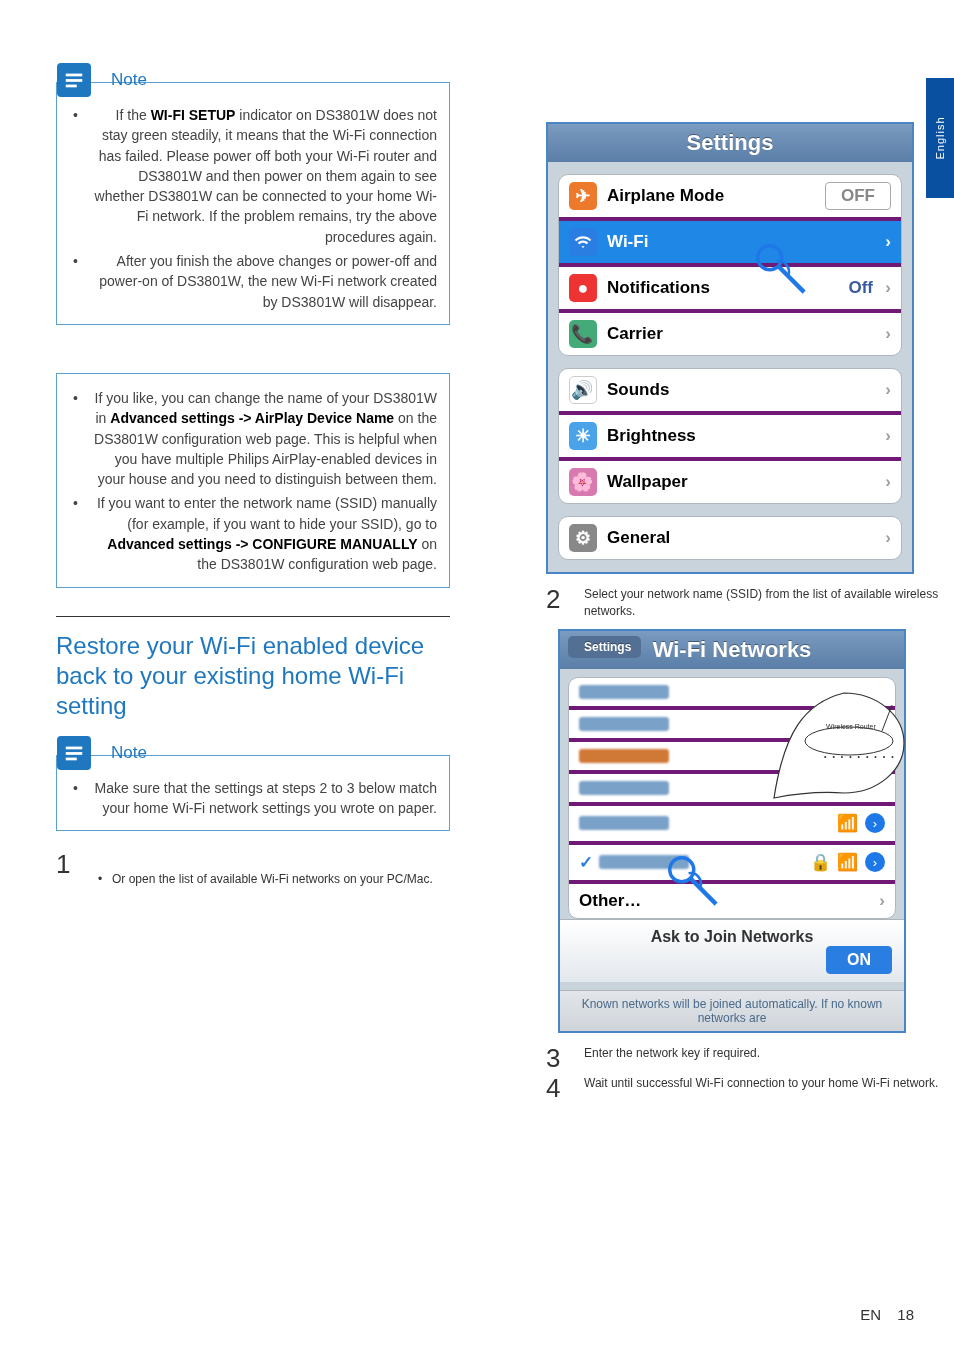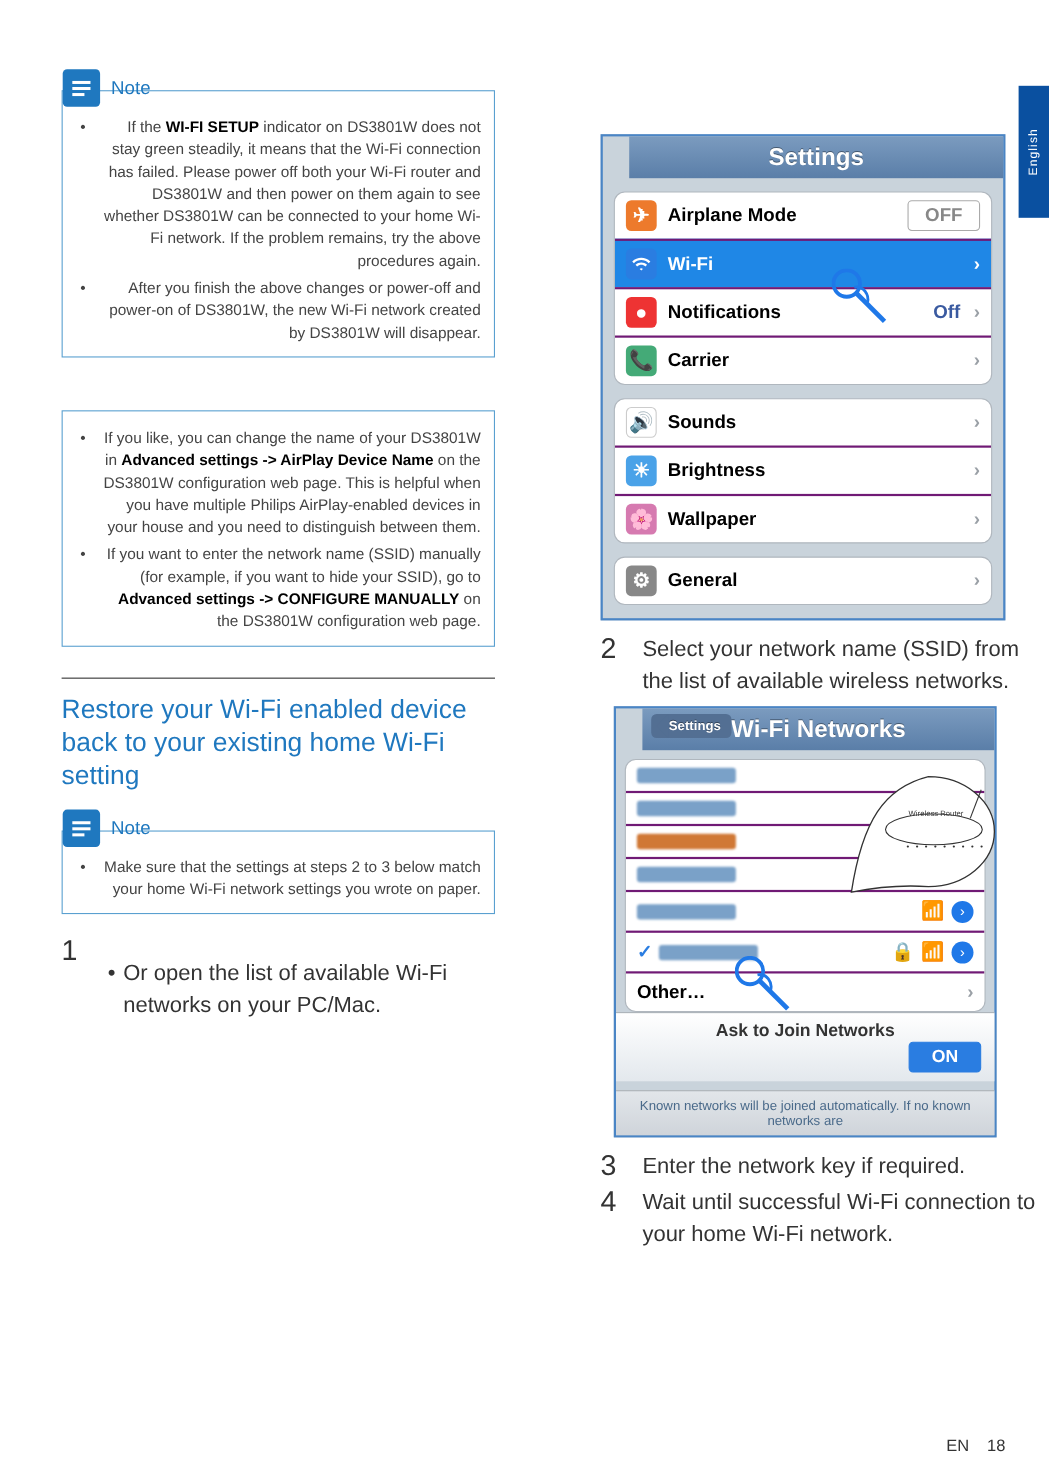--- a/index.html
+++ b/index.html
@@ -5,47 +5,47 @@
   * { margin:0; padding:0; box-sizing:border-box; }
   body { width:954px; height:1349px; position:relative; font-family:"Gill Sans","Gill Sans MT","Segoe UI",Arial,sans-serif; color:#333; background:#fff; }
   .page { position:absolute; left:56px; top:60px; width:842px; }
 
   
   .lang-tab { position:absolute; right:0; top:78px; width:28px; height:120px; background:#0a50a0; color:#fff; font-size:11px; display:flex; align-items:center; justify-content:center; }
   .lang-tab span { transform:rotate(-90deg); white-space:nowrap; letter-spacing:1px; }
 
   
   .callout { border:1px solid #5aa0d0; padding:10px 12px 12px; margin:14px 0 20px; width:394px; position:relative; }
-  .callout-head { display:flex; align-items:center; gap:10px; margin:-30px 0 8px -12px; }
+  .callout-head { display:flex; align-items:center; gap:20px; margin:-30px 0 8px -12px; }
   .callout-head .badge { width:34px; height:34px; background:#1f78bf; border-radius:4px; display:flex; align-items:center; justify-content:center; }
   .callout-head .badge svg { width:22px; height:22px; fill:#fff; }
   .callout-head .ttl { color:#1f78bf; font-size:17px; }
   .callout ul { list-style:none; padding-left:0;text-align:right; }
   .callout li { font-size:14px; line-height:1.45; padding-left:18px; position:relative; margin-top:4px; color:#444; }
   .callout li::before { content:"•"; position:absolute; left:4px; top:0; }
 
   
   .section-head { color:#1f78bf; font-size:24px; font-weight:400; line-height:1.25; width:394px; border-top:1px solid #333; padding-top:14px; margin-top:28px; }
 
   
   .step { display:flex; gap:18px; width:394px; margin-top:10px; }
   .step .num { font-size:26px; font-weight:400; color:#333; line-height:1; width:20px; }
-  .step .body { font-size:20px; line-height:1.45; color:#333; flex:1; }
+  .step .body { font-size:12px; line-height:1.45; color:#333; flex:1; }
   .step .sub { list-style:none; margin-top:20px; }
   .step .sub li { padding-left:18px; position:relative; }
   .step .sub li::before { content:"•"; position:absolute; left:4px; top:0; }
 
   
   .rcol { position:absolute; left:490px; top:62px; width:408px; }
 
   
   .ios-shot { width:368px; border:2px solid #4a85c5; margin:0 0 12px 0; background:#c9d3db; }
-  .ios-titlebar { background:linear-gradient(#7b9bbf,#5a7ea8); color:#fff; text-align:center; font-weight:bold; font-size:22px; padding:6px 0; text-shadow:0 -1px 0 rgba(0,0,0,.4);margin-left:24px; }
+  .ios-titlebar { background:linear-gradient(#7b9bbf,#5a7ea8); color:#fff; text-align:center; font-weight:bold; font-size:22px; padding:6px 0; text-shadow:0 -1px 0 rgba(0,0,0,.4); }
   .ios-group { background:#fff; border:1px solid #b0b7be; border-radius:10px; margin:12px 10px; overflow:hidden; }
-  .ios-row { display:flex; align-items:center; padding:7px 10px; border-top:2px solid #701a75; font-weight:bold; font-size:17px; color:#000; position:relative; }
+  .ios-row { display:flex; align-items:center; padding:7px 10px; border-top:4px solid #701a75; font-weight:bold; font-size:17px; color:#000; position:relative; }
   .ios-row.hi { background:#1f87e6; color:#fff; }
   .ios-row:first-child { border-top:none; }
   .ios-row .ico { width:28px; height:28px; border-radius:5px; margin-right:10px; display:flex; align-items:center; justify-content:center; font-size:18px; color:#fff; }
   .ios-row .chev { position:absolute; right:10px; color:#9aa0a6; font-weight:bold; }
   .ios-row.hi .chev { color:#fff; }
   .ios-row .val { margin-left:auto; color:#3a5aa0; font-weight:bold; margin-right:18px; }
   .ios-toggle { width:66px; height:28px; border-radius:4px; border:1px solid #aaa; background:#fff; color:#888; font-weight:bold; display:flex; align-items:center; justify-content:center; margin-left:auto; }
   .ios-toggle.on { background:#2a7de1; color:#fff; border-color:#2a7de1; }
   
   .finger { position:absolute; width:55px; height:55px; pointer-events:none; }

